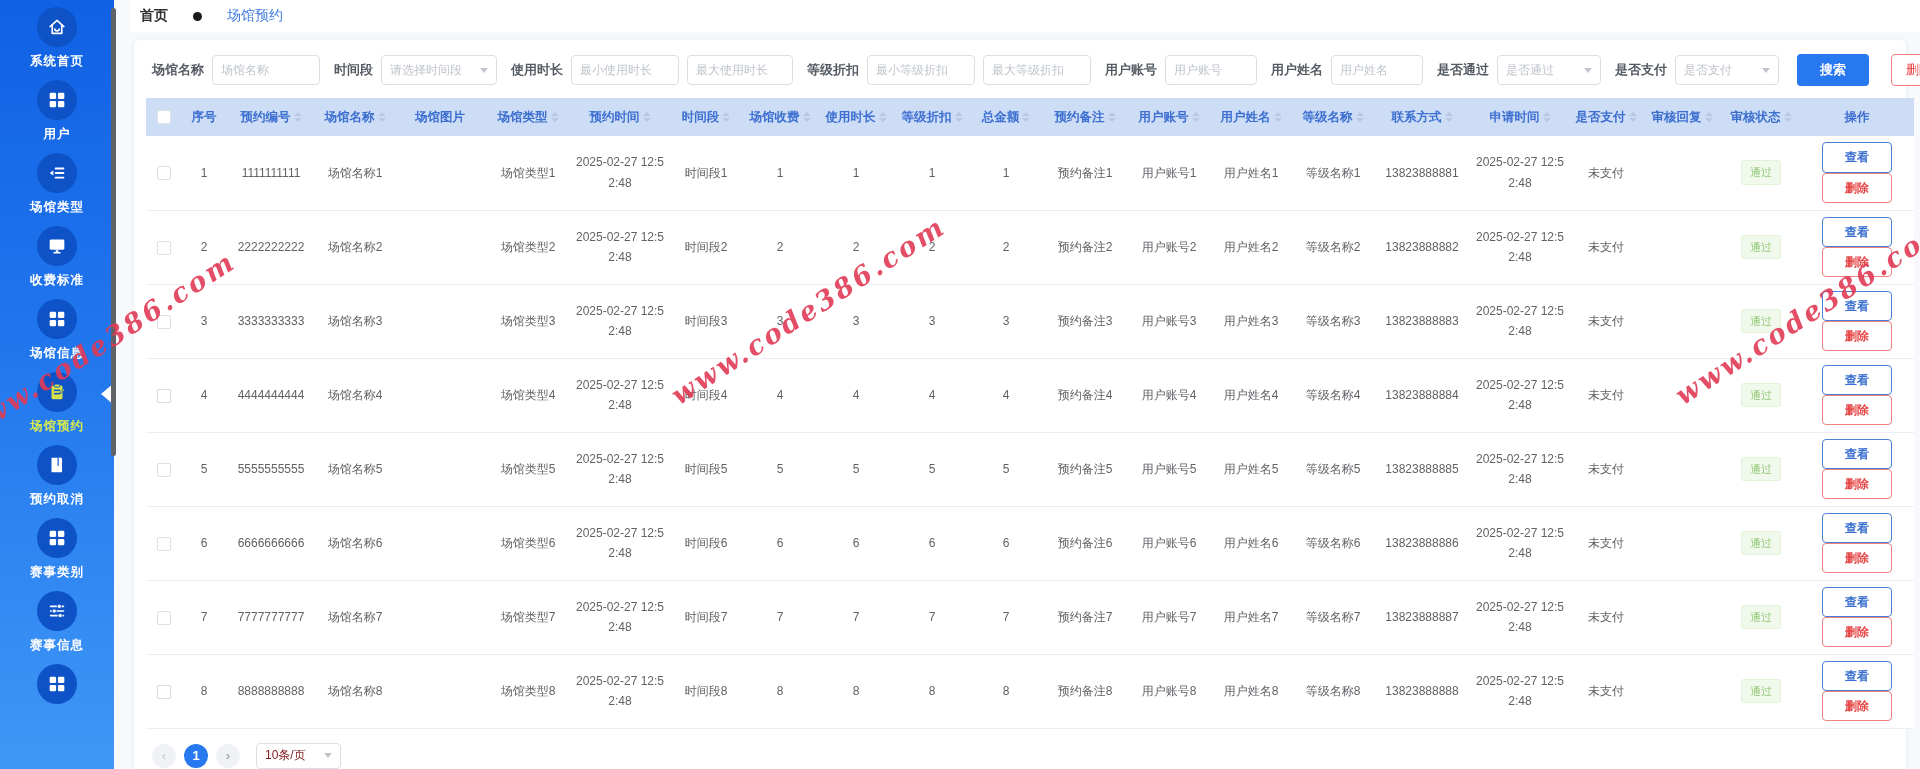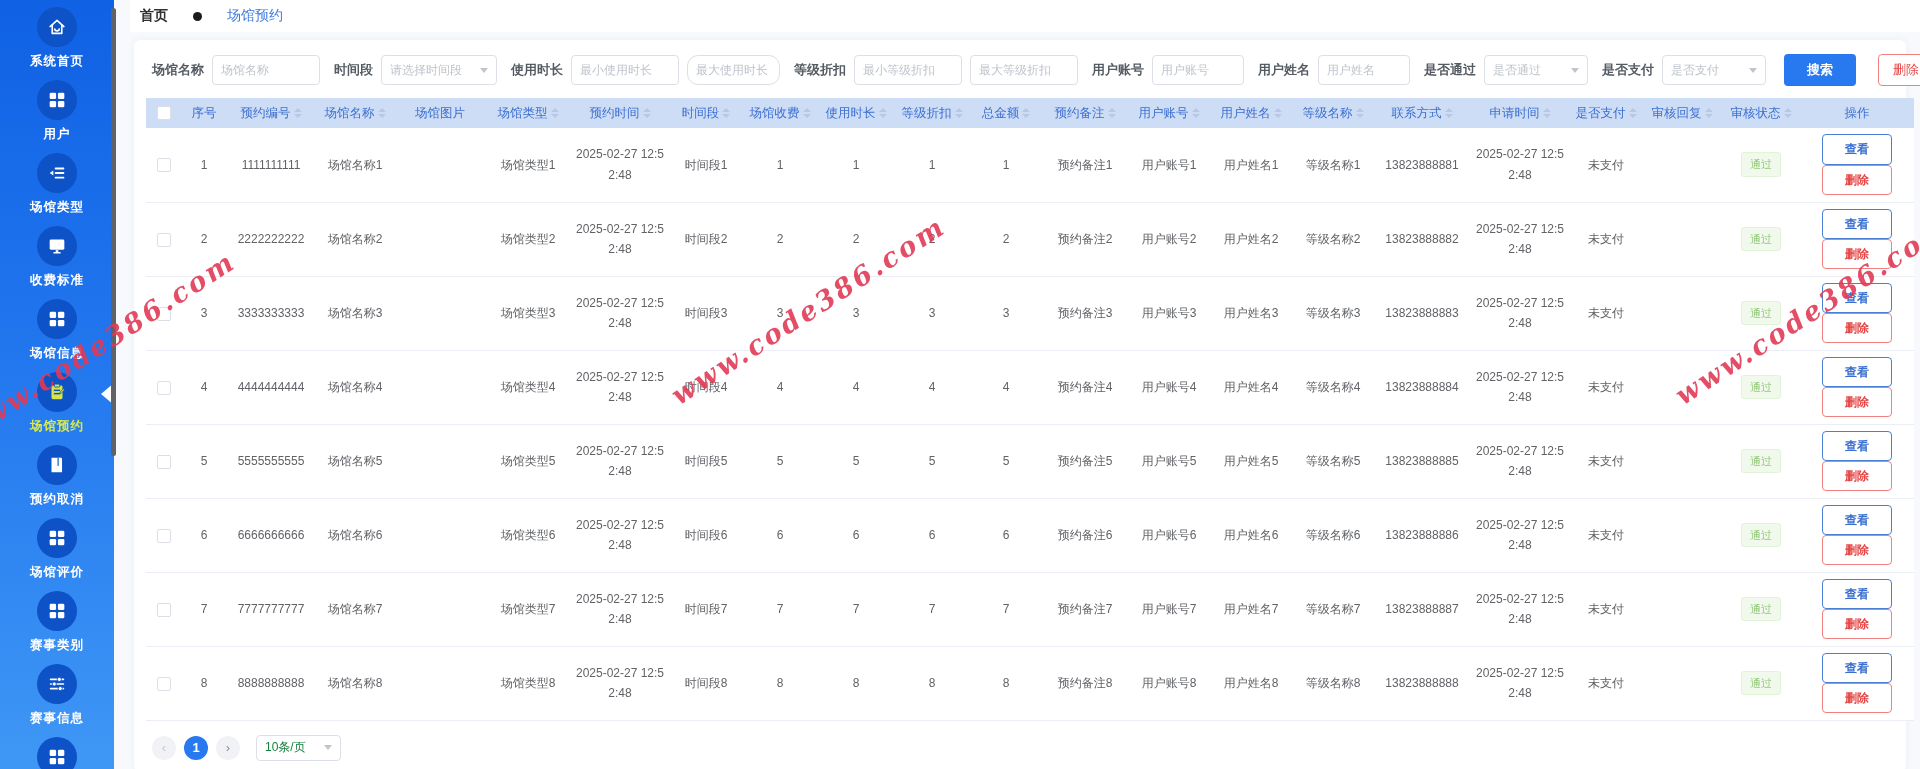--- a/index.html
+++ b/index.html
@@ -36,21 +36,21 @@
   .f-select .ph { font-size:12px; color:#bfc4cc; white-space:nowrap; }
   .caret-down { width:0; height:0; border-left:4px solid transparent; border-right:4px solid transparent; border-top:5px solid #c0c4cc; margin-left:6px; }
 
   .btn { height:32px; border-radius:4px; font-size:13px; padding:0 14px; cursor:pointer; border:1px solid transparent; white-space:nowrap; background:#fff; }
   .btn-search { background:#2878f0; color:#fff; font-weight:bold; padding:0 22px; margin-left:10px; }
   .btn-danger { border-color:#f0807f; color:#e64545; margin-left:14px; }
 
   
   .tbl-wrap { margin-top:12px; }
   table { border-collapse:collapse; table-layout:fixed; width:1768px; }
-  thead th { background:#cdddf6; height:30px; font-size:12.5px; font-weight:normal; color:#3d6fd0; text-align:center; padding:0 2px; white-space:nowrap; }
+  thead th { background:#cdddf6; height:38px; font-size:12.5px; font-weight:bold; color:#3d6fd0; text-align:center; padding:0 2px; white-space:nowrap; }
   tbody td { height:74px; font-size:12px; color:#606266; text-align:center; border-bottom:1px solid #ebeef5; padding:2px 4px; word-break:break-all; line-height:1.7; background:#fff; }
   .th-inner { display:flex; align-items:center; justify-content:center; gap:3px; }
   .sort { display:inline-flex; flex-direction:column; gap:2px; }
   .sort i { display:block; width:0; height:0; border-left:4px solid transparent; border-right:4px solid transparent; }
   .sort .up { border-bottom:4px solid #b9c7e4; }
   .sort .dn { border-top:4px solid #b9c7e4; }
   .cbx { display:inline-block; width:14px; height:14px; border:1px solid #dcdfe6; border-radius:2px; background:#fff; vertical-align:middle; cursor:pointer; }
 
   .photo { width:52px; height:60px; border-radius:3px; margin:0 auto; }
   .photo-outdoor-court { background:linear-gradient(165deg,#8fb0c8 0%,#4c7340 22%,#2f5b33 45%,#7cc9a2 68%,#4f9a67 100%); }
@@ -63,21 +63,21 @@
   .badge-pass { display:inline-block; background:#f0f9eb; border:1px solid #e1f3d8; color:#95c97c; font-size:11px; padding:2px 8px; border-radius:3px; }
   .row-btn { display:inline-block; font-size:12px; border-radius:4px; padding:4px 22px; background:#fff; cursor:pointer; margin:0 4px; border:1px solid; }
   .row-btn.view { border-color:#4a7fd6; color:#3a6fd0; font-weight:bold; }
   .row-btn.del { border-color:#f0807f; color:#e64545; font-weight:bold; }
 
   
   .pager { display:flex; align-items:center; gap:8px; margin:14px 0 0 6px; }
   .pg-circle { width:24px; height:24px; border-radius:50%; display:flex; align-items:center; justify-content:center; font-size:13px; cursor:pointer; background:#f0f2f5; color:#8a9099; }
   .pg-circle.disabled { color:#c3c8cf; }
   .pg-circle.active { background:#2878f0; color:#fff; font-weight:bold; }
-  .pg-size { height:26px; border:1px solid #dcdfe6; border-radius:4px; display:flex; align-items:center; padding:0 8px; gap:12px; font-size:12px; color:#15803d; background:#fff; cursor:pointer; margin-left:8px; }
+  .pg-size { height:26px; border:1px solid #dcdfe6; border-radius:4px; display:flex; align-items:center; padding:0 8px; gap:12px; font-size:12px; color:#7f1d1d; background:#fff; cursor:pointer; margin-left:8px; }
 
   
   .wm { position:absolute; font-family:"DejaVu Serif",serif; font-style:italic; font-weight:bold; font-size:27px; letter-spacing:3px; transform:rotate(-33deg); white-space:nowrap; z-index:9; pointer-events:none; opacity:.9; }
   .wm-left { left:-62px; top:330px; }
   .wm-center { left:648px; top:295px; }
   .wm-right { left:1652px; top:295px; }
 </style>
 </head>
 <body>
 
@@ -166,33 +166,20 @@
         <span class="side-icon">
           <svg width="22" height="22" viewBox="0 0 24 24">
             <g fill="#fff">
               <path d="M6 4 h8.5 a3 3 0 0 1 3 3 V20 H6 z"></path>
               <rect x="12.6" y="4" width="1.4" height="9" fill="#0d52c6"></rect>
               <polygon points="14,13 15.6,11.4 17.2,13 17.2,4 14,4" fill="#fff"></polygon>
             </g>
           </svg>
         </span>
         <span class="side-label">预约取消</span>
-      </div>
-      <div class="side-item">
-        <span class="side-icon">
-          <svg width="22" height="22" viewBox="0 0 24 24">
-            <g fill="#fff">
-              <rect x="4" y="4" width="7" height="7" rx="1.4"></rect>
-              <rect x="13" y="4" width="7" height="7" rx="1.4"></rect>
-              <rect x="4" y="13" width="7" height="7" rx="1.4"></rect>
-              <rect x="13" y="13" width="7" height="7" rx="1.4"></rect>
-            </g>
-          </svg>
-        </span>
-        <span class="side-label">场馆评价</span>
       </div>
       <div class="side-item">
         <span class="side-icon">
           <svg width="22" height="22" viewBox="0 0 24 24">
             <g fill="#fff">
               <rect x="4" y="4" width="7" height="7" rx="1.4"></rect>
               <rect x="13" y="4" width="7" height="7" rx="1.4"></rect>
               <rect x="4" y="13" width="7" height="7" rx="1.4"></rect>
               <rect x="13" y="13" width="7" height="7" rx="1.4"></rect>
             </g>
@@ -245,21 +232,21 @@
         <span id="filters-mount" style="display:flex;align-items:center;gap:8px;">
             <span class="f-label">场馆名称</span>
             <input class="f-input" placeholder="场馆名称" style="width: 108px;">
             <span class="f-label">时间段</span>
             <span class="f-select" style="width: 116px;">
               <span class="ph">请选择时间段</span>
               <span class="caret-down"></span>
             </span>
             <span class="f-label">使用时长</span>
             <input class="f-input" placeholder="最小使用时长" style="width: 108px;">
-            <input class="f-input" placeholder="最大使用时长" style="width: 93px; border-radius: 11px;">
+            <input class="f-input" placeholder="最大使用时长" style="width: 106px;">
             <span class="f-label">等级折扣</span>
             <input class="f-input" placeholder="最小等级折扣" style="width: 108px;">
             <input class="f-input" placeholder="最大等级折扣" style="width: 108px;">
             <span class="f-label">用户账号</span>
             <input class="f-input" placeholder="用户账号" style="width: 92px;">
             <span class="f-label">用户姓名</span>
             <input class="f-input" placeholder="用户姓名" style="width: 92px;">
             <span class="f-label">是否通过</span>
             <span class="f-select" style="width: 104px;">
               <span class="ph">是否通过</span>

